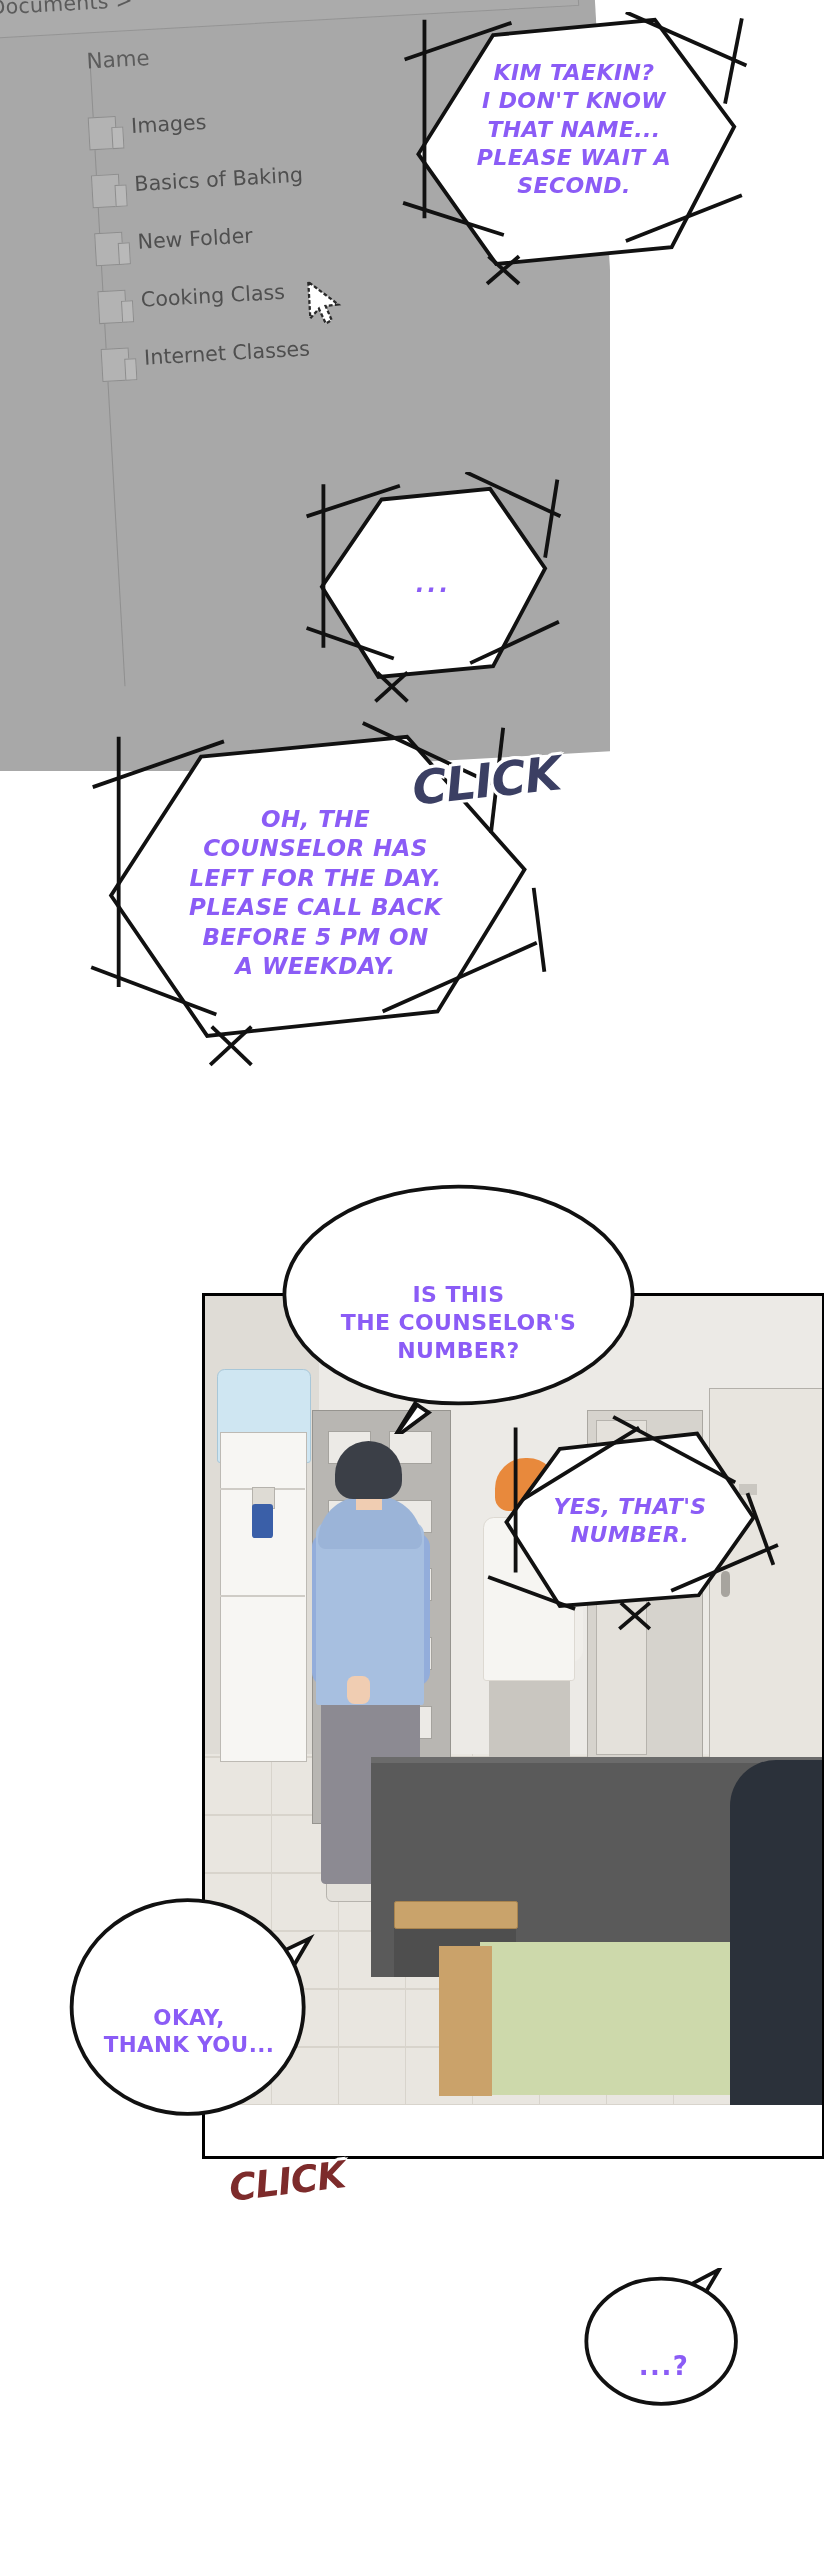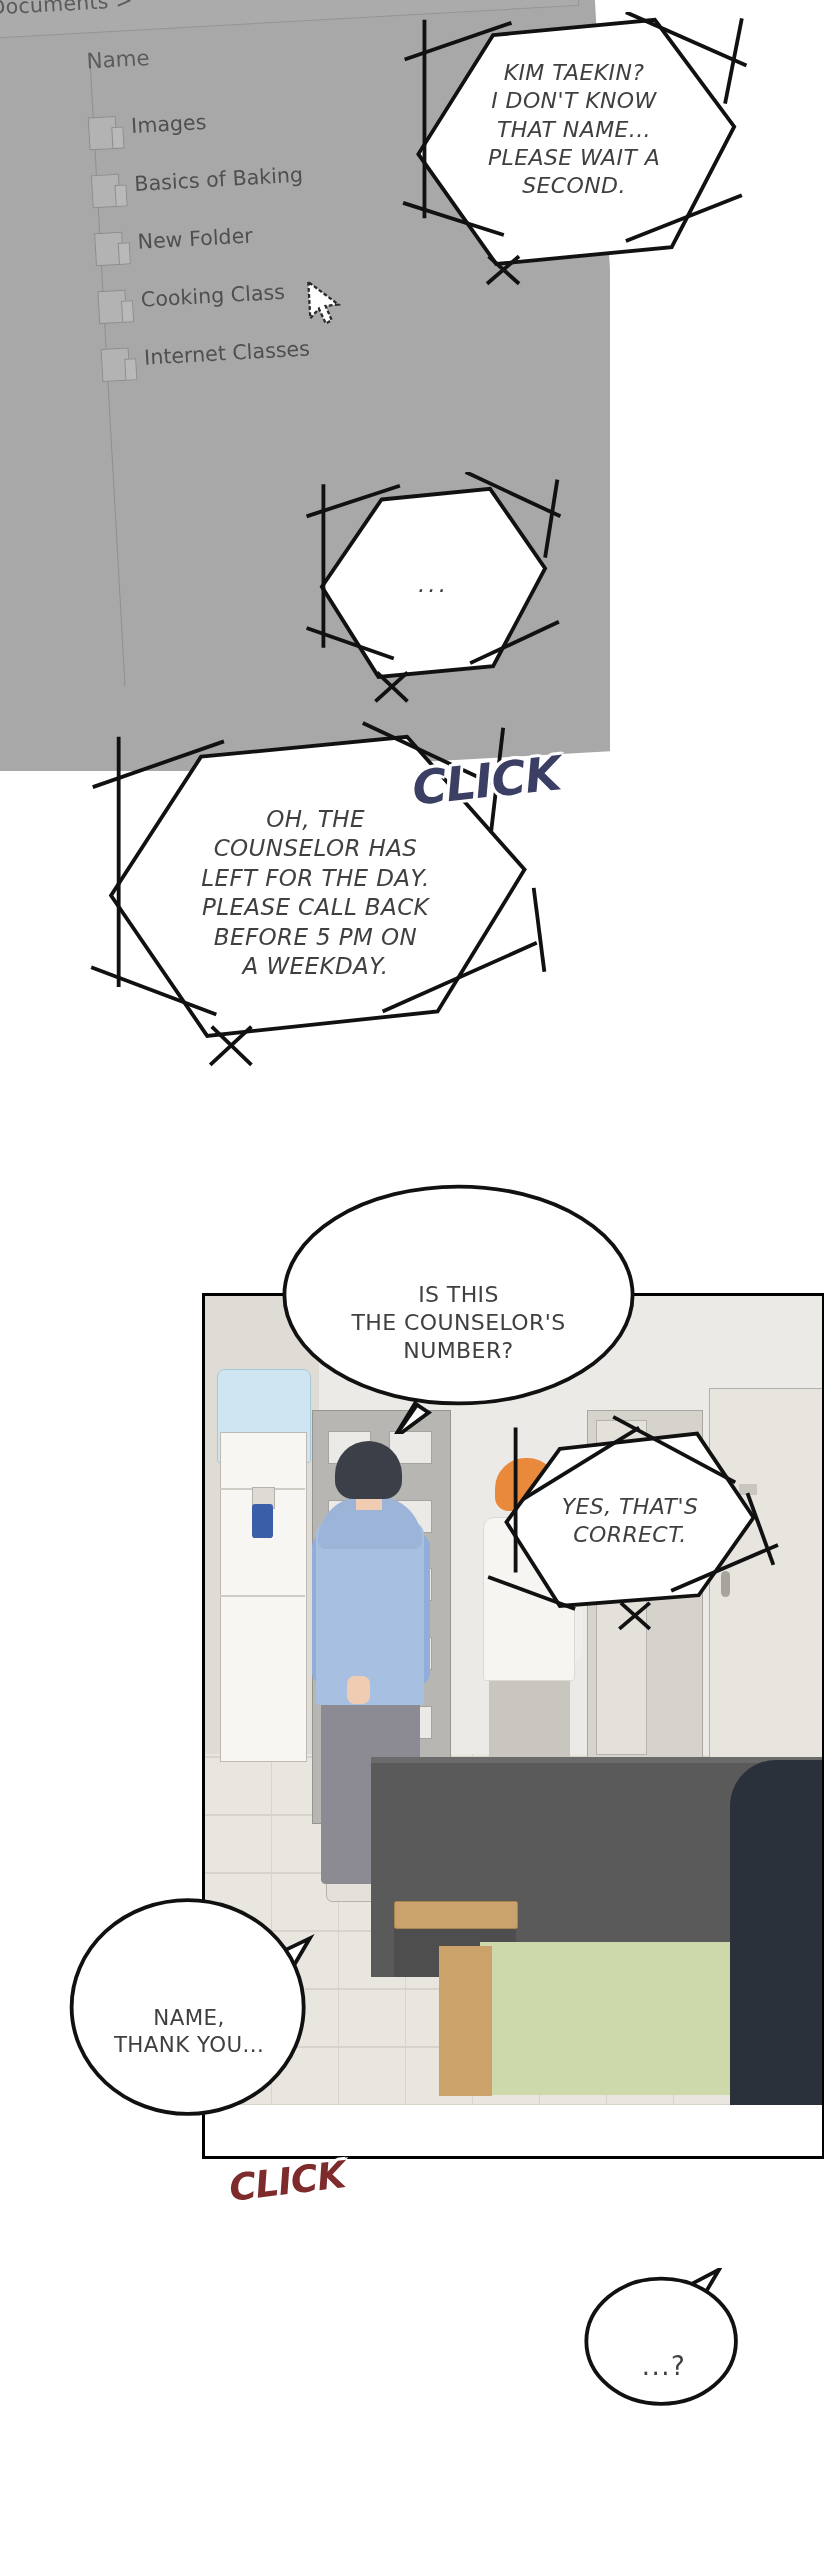--- a/index.html
+++ b/index.html
@@ -80,24 +80,24 @@
   }
   .cursor-arrow{
     position:absolute;
     left:397px; top:337px;
     width:35px; height:47px;
   }
 
   
   .bubble-text{
     font-family:"DejaVu Sans", sans-serif;
-    font-weight:normal;
+    font-weight:bold;
     font-style:italic;
     text-align:center;
-    color:#404040;
+    color:#8b5cf6;
     line-height:1.28;
     white-space:pre-line;
     letter-spacing:0.4px;
   }
   .bubble-text.up{ font-style:normal; }
 
   .hexbubble{ position:absolute; }
   .hexbubble svg{ position:absolute; left:0; top:0; }
   .hexbubble .bubble-text{ position:absolute; width:100%; }
 
@@ -396,29 +396,29 @@
         <line x1="58" y1="126" x2="210" y2="32"></line>
         <line x1="176" y1="18" x2="336" y2="104"></line>
         <line x1="12" y1="228" x2="126" y2="270"></line>
         <line x1="252" y1="246" x2="392" y2="186"></line>
         <line x1="352" y1="118" x2="386" y2="212"></line>
         <line x1="186" y1="262" x2="224" y2="296"></line>
         <line x1="224" y1="262" x2="184" y2="296"></line>
       </g>
     </svg>
     <div class="bubble-text" style="top:90px; font-size:22px;">YES, THAT'S
-CORRECT.</div>
+NUMBER.</div>
   </div>
 
   <div class="ovalbubble" style="left:67px; top:1891px; width:244px; height:229px;">
     <svg width="252" height="229" viewBox="0 0 330 300">
       <path d="M268 86 L318 62 L284 120 Z" fill="#ffffff" stroke="#111" stroke-width="5"></path>
       <ellipse cx="158" cy="152" rx="152" ry="140" fill="#ffffff" stroke="#111" stroke-width="5"></ellipse>
     </svg>
-    <div class="bubble-text up" style="top:81px; font-size:21.4px;">NAME,
+    <div class="bubble-text up" style="top:81px; font-size:21.4px;">OKAY,
 THANK YOU...</div>
   </div>
 
   <div class="sfx sfx-click2">CLICK</div>
 
   <div class="ovalbubble" style="left:580px; top:2268px; width:168px; height:137px;">
     <svg width="176" height="145" viewBox="0 0 230 190">
       <path d="M140 24 L182 2 L156 46 Z" fill="#ffffff" stroke="#111" stroke-width="5"></path>
       <ellipse cx="106" cy="96" rx="98" ry="82" fill="#ffffff" stroke="#111" stroke-width="5"></ellipse>
     </svg>

